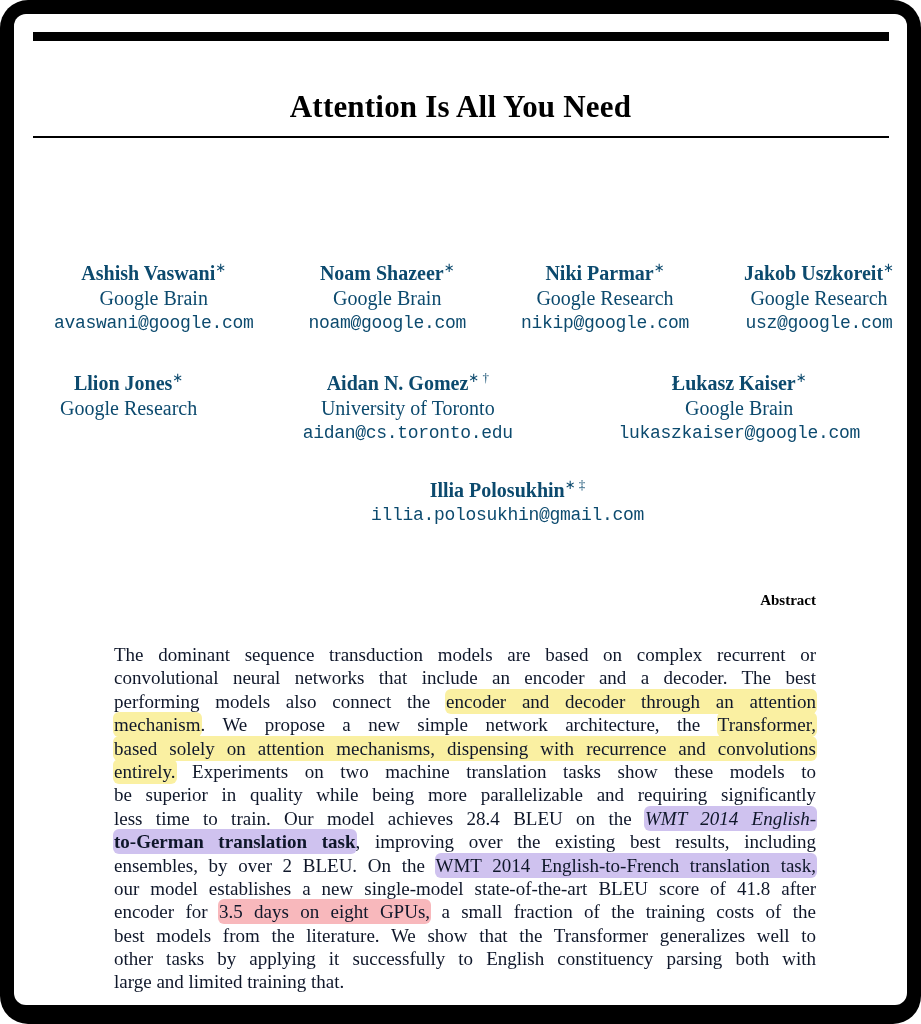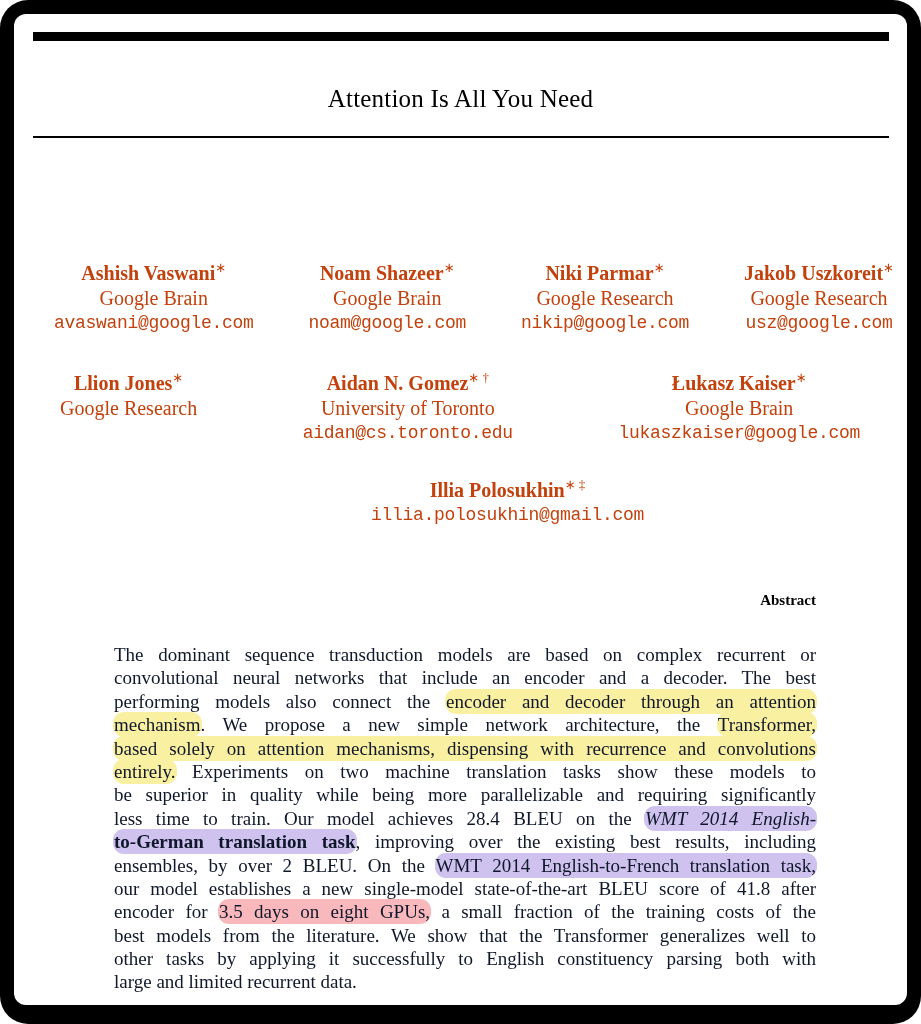--- a/index.html
+++ b/index.html
@@ -22,28 +22,28 @@
     position:absolute;left:19px;top:18px;
     width:856px;height:9px;background:#000;
   }
   .rule-thin{
     position:absolute;left:19px;top:122px;
     width:856px;height:2px;background:#000;
   }
   .paper-title{
     position:absolute;left:0;top:54px;width:100%;
     text-align:center;
-    font-size:25px;font-weight:normal;color:#000;
+    font-size:31px;font-weight:bold;color:#000;
     letter-spacing:0.2px;
   }
   .authors-row{
     position:absolute;
     display:flex;
     justify-content:space-between;
-    color:#c2410c;
+    color:#0c4a6e;
   }
   .row-1{left:40px;top:247px;width:840px;}
   .row-2{left:46px;top:357px;width:800px;}
   .row-3{left:0px;top:464px;width:893px;justify-content:center;margin-left:47px;}
   .author-cell{text-align:center;line-height:25px;font-size:20px;}
   .author-name{font-weight:bold;}
   .author-name sup{font-size:13px;font-weight:normal;line-height:0;}
   .author-email{
     font-family:"Liberation Mono", monospace;
     font-size:18px;letter-spacing:-0.3px;
@@ -56,21 +56,21 @@
     position:absolute;left:100px;top:629px;width:702px;
     font-size:19px;color:#0f172a;
   }
   .abs-line{
     text-align:justify;
     text-align-last:justify;
     line-height:23.4px;
     height:23.4px;
   }
   .abs-line.last{text-align-last:left;}
-  .hl{padding:2px 1px;margin:4px -1px;border-radius:11px;}
+  .hl{padding:2px 1px;margin:4px -1px;border-radius:6px;}
 </style>
 </head>
 <body>
 
 <div class="frame">
   <div class="page">
 
     <div class="rule-thick"></div>
 
     <h1 class="paper-title">Attention Is All You Need</h1>
@@ -132,17 +132,17 @@
         <div class="abs-line"><span class="hl" style="background-color: rgb(250, 240, 162);">based solely on attention mechanisms, dispensing with recurrence and convolutions</span></div>
         <div class="abs-line"><span class="hl" style="background-color: rgb(250, 240, 162);">entirely.</span><span> Experiments on two machine translation tasks show these models to</span></div>
         <div class="abs-line"><span>be superior in quality while being more parallelizable and requiring significantly</span></div>
         <div class="abs-line"><span>less time to train. Our model achieves 28.4 BLEU on the </span><span class="hl" style="background-color: rgb(207, 194, 239); font-style: italic;">WMT 2014 English-</span></div>
         <div class="abs-line"><span class="hl" style="background-color: rgb(207, 194, 239); font-weight: bold;">to-German translation task</span><span>, improving over the existing best results, including</span></div>
         <div class="abs-line"><span>ensembles, by over 2 BLEU. On the </span><span class="hl" style="background-color: rgb(207, 194, 239);">WMT 2014 English-to-French translation task,</span></div>
         <div class="abs-line"><span>our model establishes a new single-model state-of-the-art BLEU score of 41.8 after</span></div>
         <div class="abs-line"><span>encoder for </span><span class="hl" style="background-color: rgb(248, 184, 188);">3.5 days on eight GPUs,</span><span> a small fraction of the training costs of the</span></div>
         <div class="abs-line"><span>best models from the literature. We show that the Transformer generalizes well to</span></div>
         <div class="abs-line"><span>other tasks by applying it successfully to English constituency parsing both with</span></div>
-        <div class="abs-line last"><span>large and limited recurrent data.</span></div>
+        <div class="abs-line last"><span>large and limited training that.</span></div>
       </div>
 
   </div>
 </div>
 
 </body></html>

